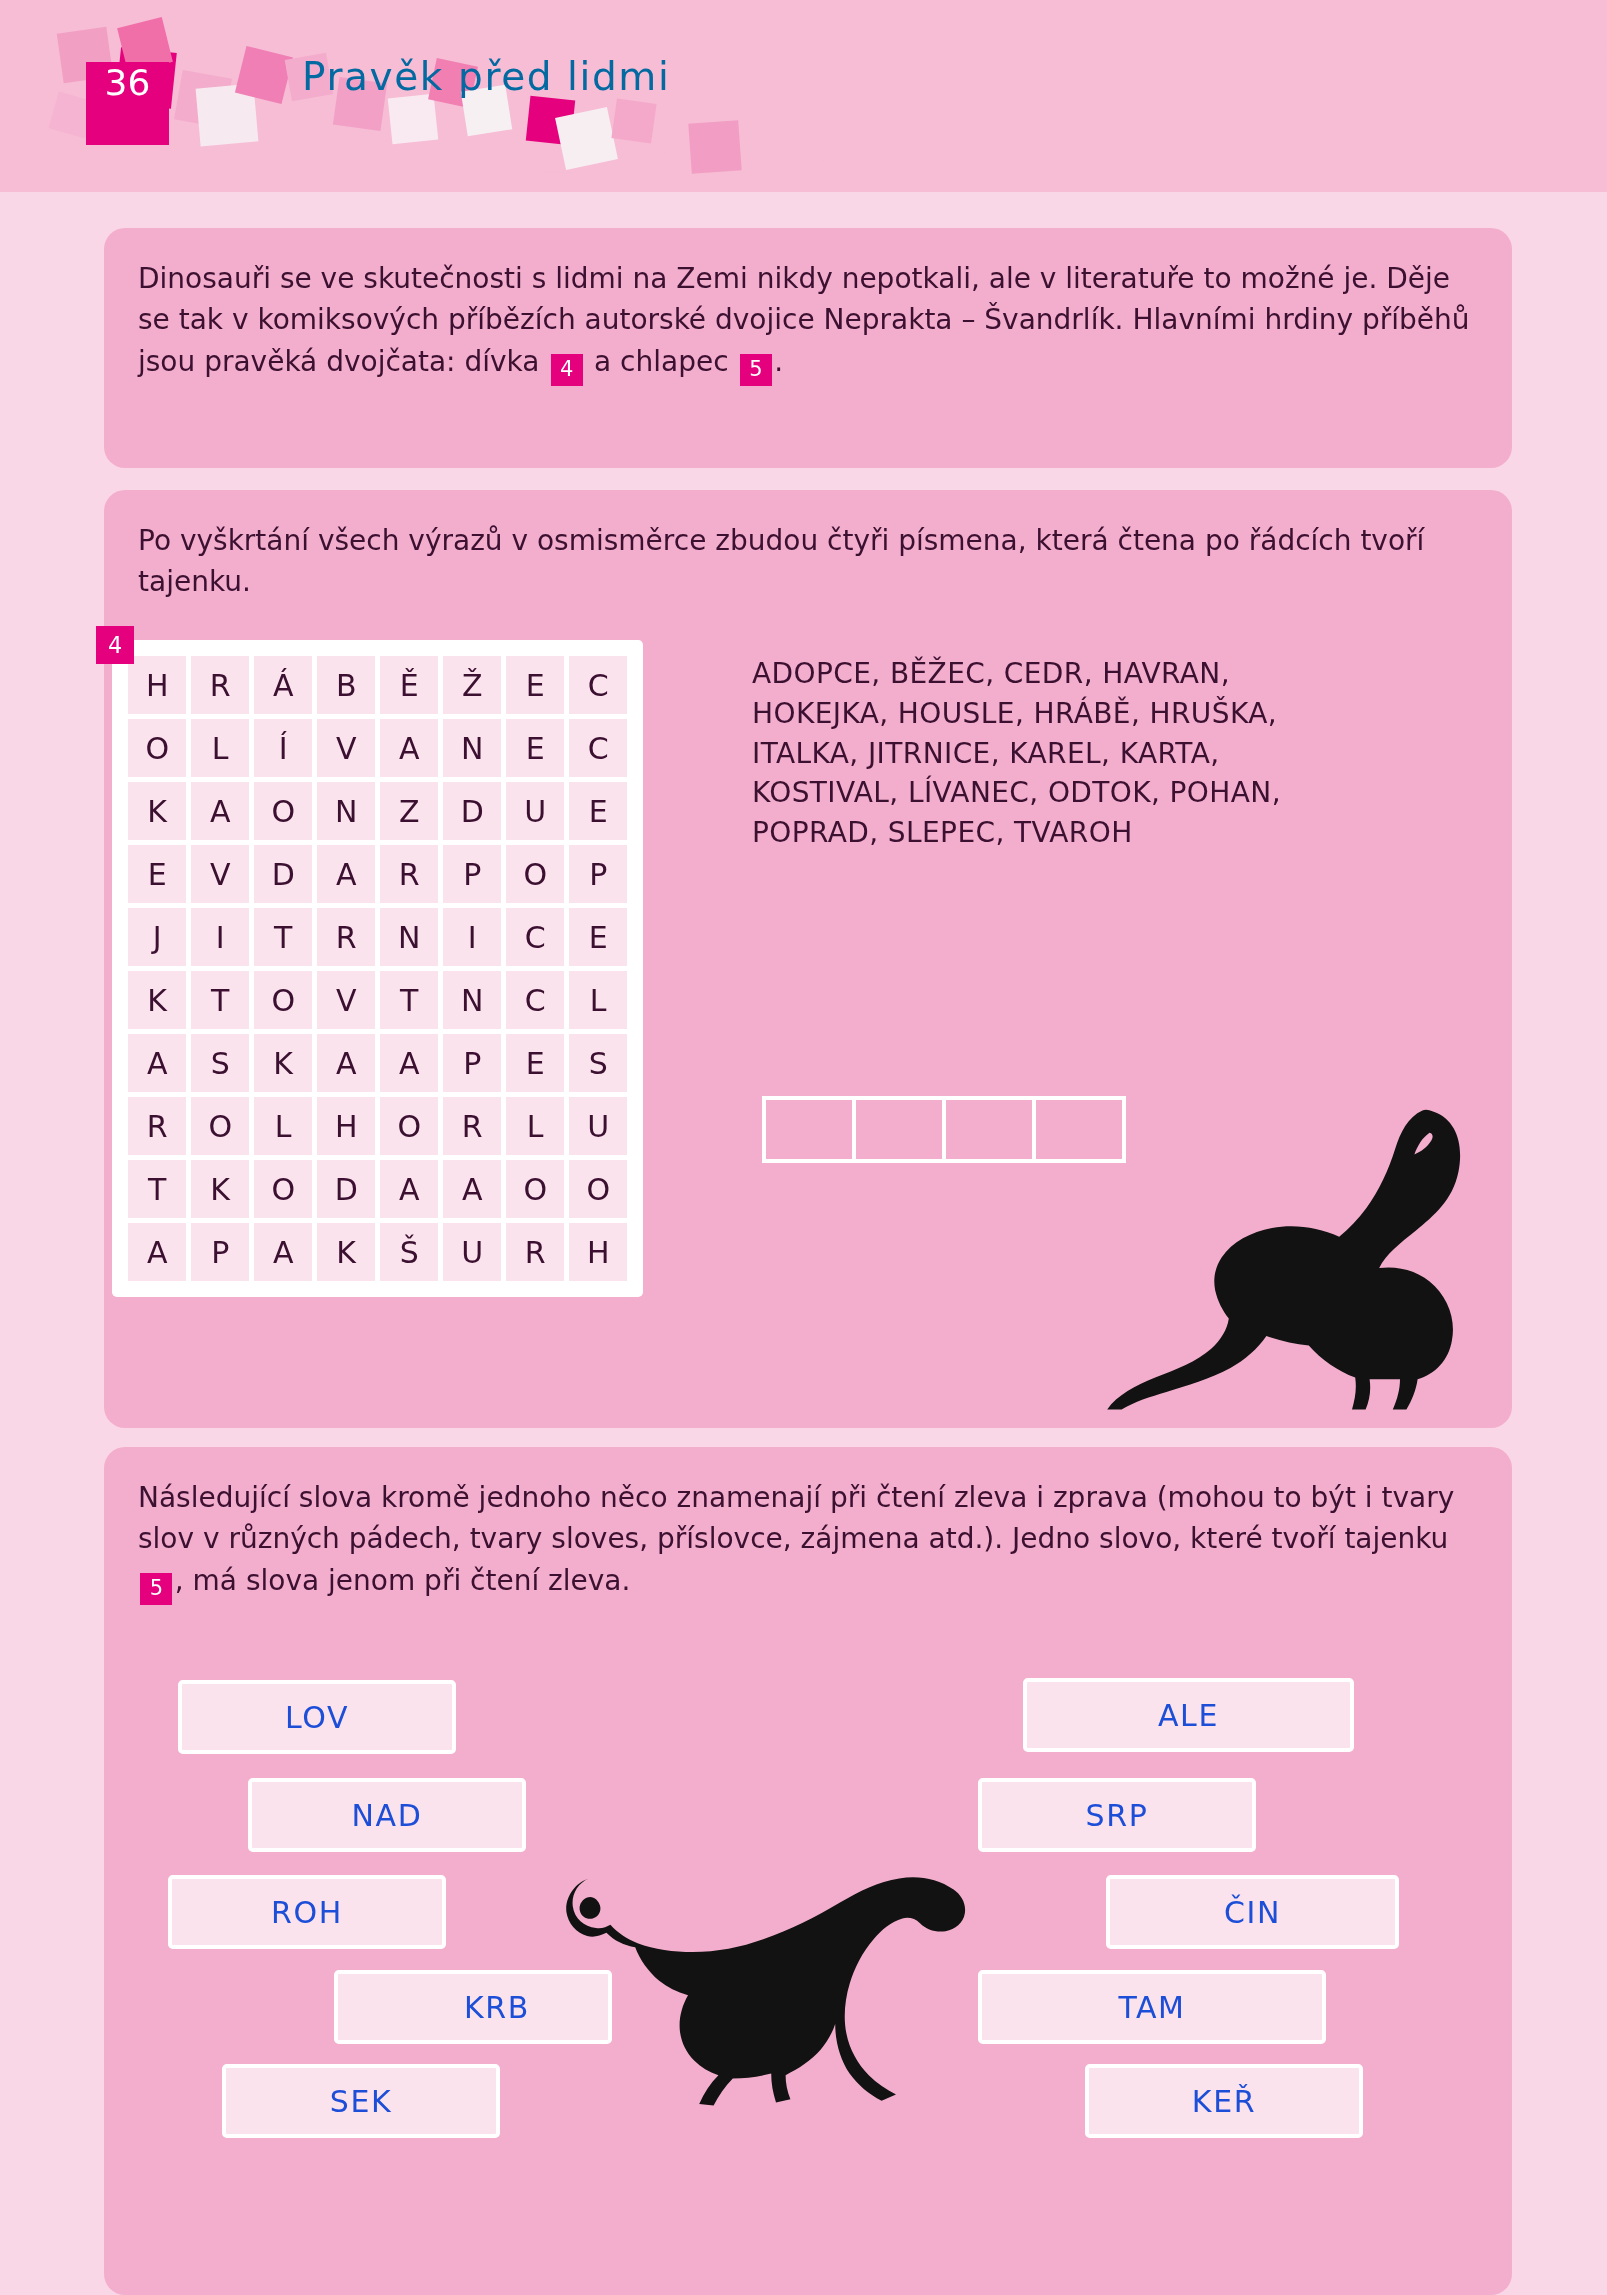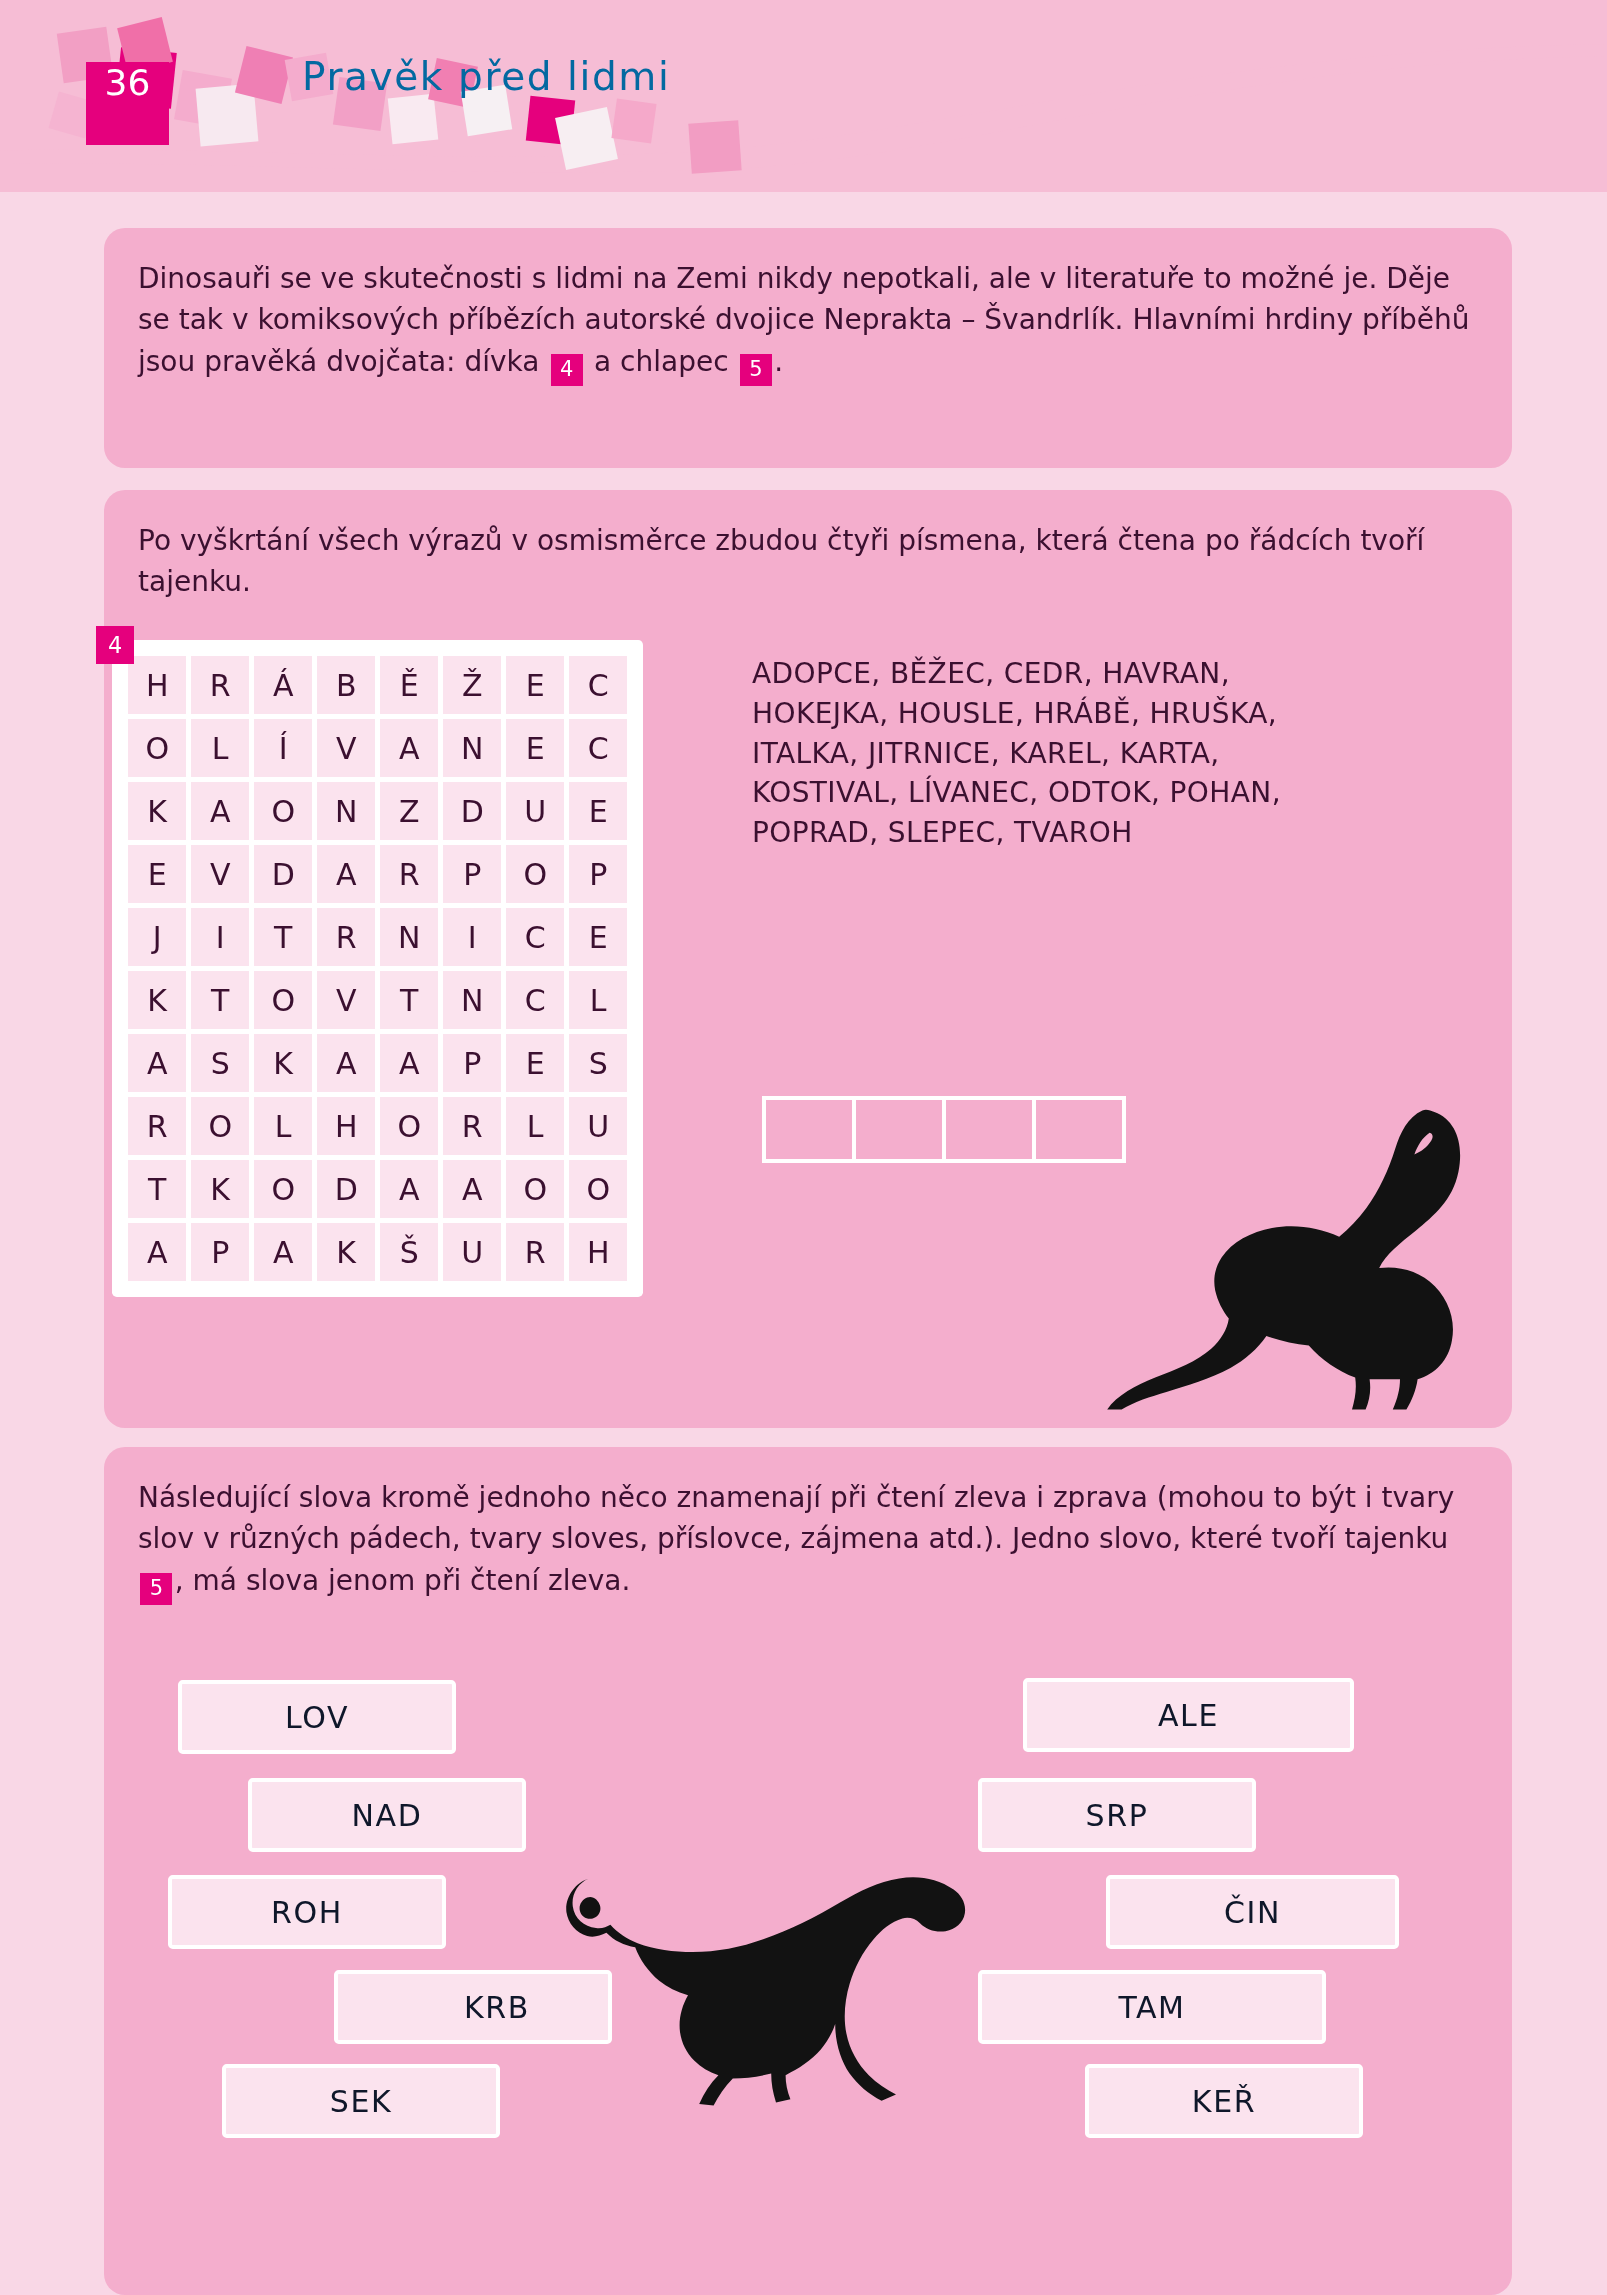--- a/index.html
+++ b/index.html
@@ -159,21 +159,21 @@
     position: absolute;
     left: 34px; top: 30px;
     width: 1344px;
   }
   .wordcard {
     position: absolute;
     background: #fbe3ee;
     border: 4px solid #ffffff;
     border-radius: 4.8px;
     display: flex; align-items: center; justify-content: center;
-    color: #0f172a;
+    color: #1d4ed8;
     font-size: 30px;
     letter-spacing: 1.6px;
     height: 74px;
   }
   #trex {
     position: absolute;
     left: 560px; top: 1848px;
     width: 416px; height: 264px;
   }
 </style>

